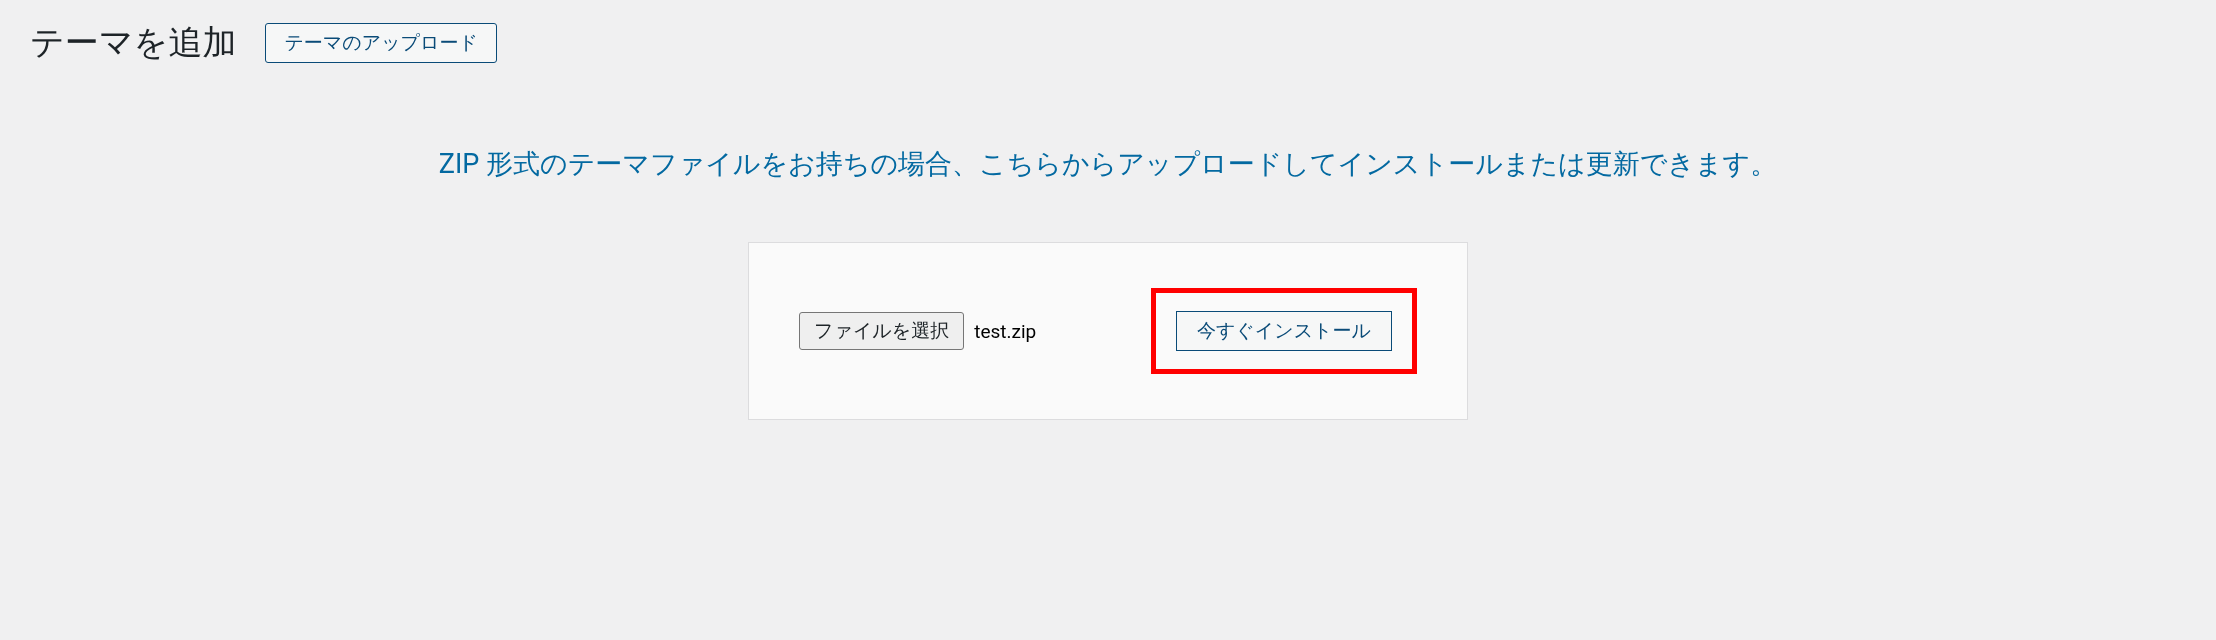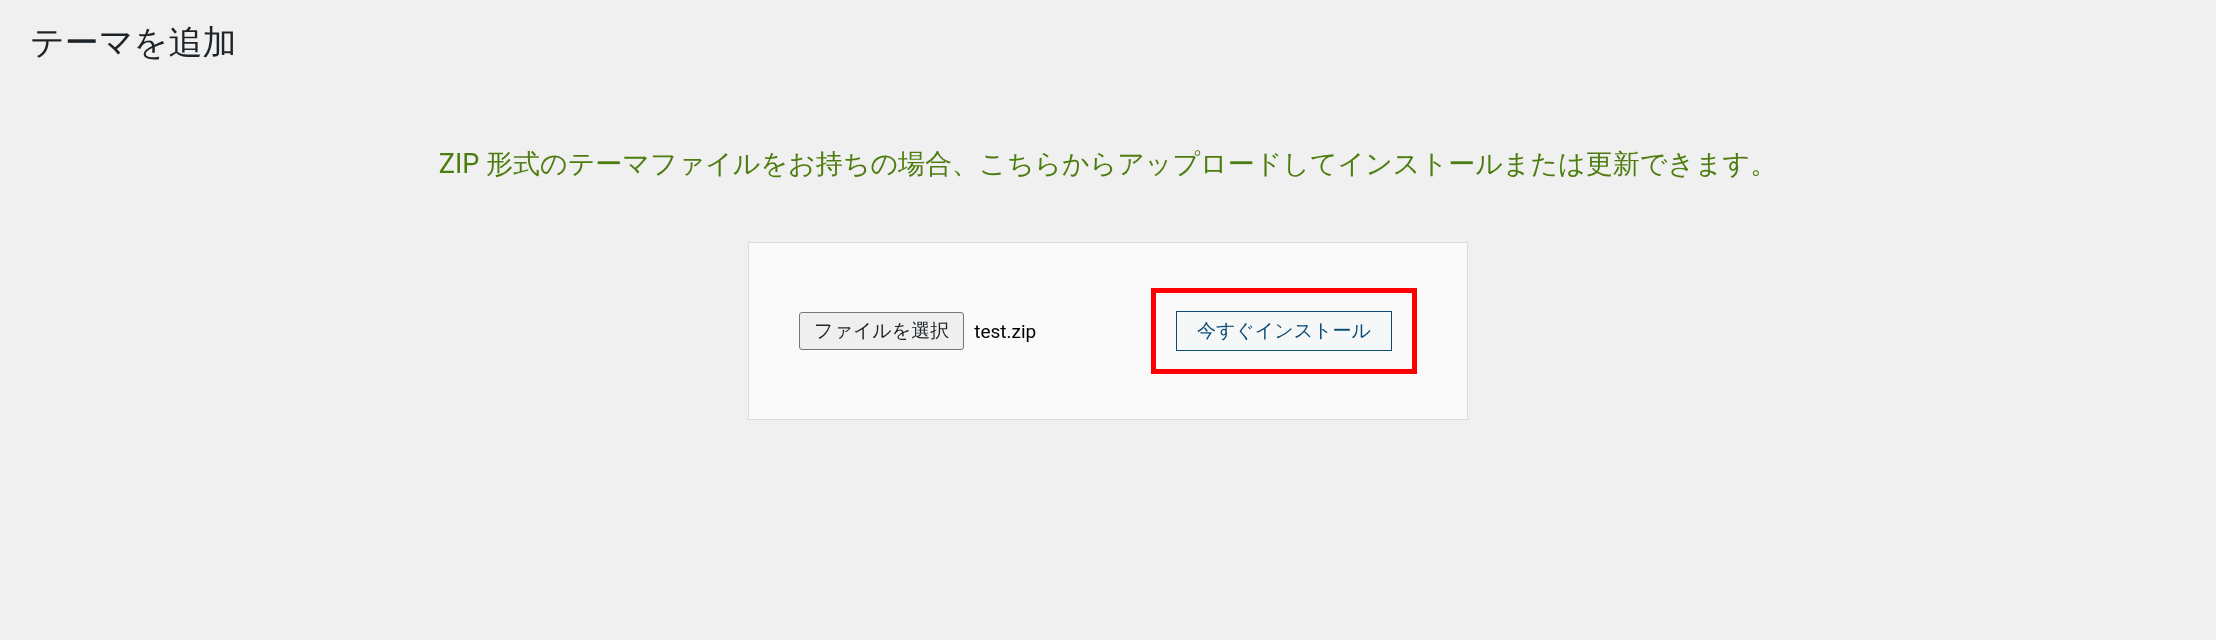--- a/index.html
+++ b/index.html
@@ -30,21 +30,21 @@
       border: 1px solid #0a4b78;
       color: #0a4b78;
       padding: 6px 18px;
       font-size: 19px;
       border-radius: 3px;
       cursor: pointer;
     }
     .description {
       text-align: center;
       font-size: 27px;
-      color: #4d7c0f;
+      color: #0369a1;
       margin: 0 auto 60px;
       font-weight: 400;
     }
     .upload-box {
       background: #fafafa;
       border: 1px solid #dcdcde;
       width: 720px;
       margin: 13px auto;
       padding: 45px 50px;
       display: flex;
@@ -81,20 +81,21 @@
       font-size: 19px;
       border-radius: 0;
       cursor: pointer;
     }
   </style>
 </head>
 <body>
 
 <div class="header">
   <h1 class="page-title">テーマを追加</h1>
+  <button class="upload-button">テーマのアップロード</button>
 </div>
 
 <p class="description">ZIP 形式のテーマファイルをお持ちの場合、こちらからアップロードしてインストールまたは更新できます。</p>
 
 <div class="upload-box">
   <div class="file-section">
     <button class="file-button">ファイルを選択</button>
     <span class="file-name">test.zip</span>
   </div>
   <div class="install-wrapper">

